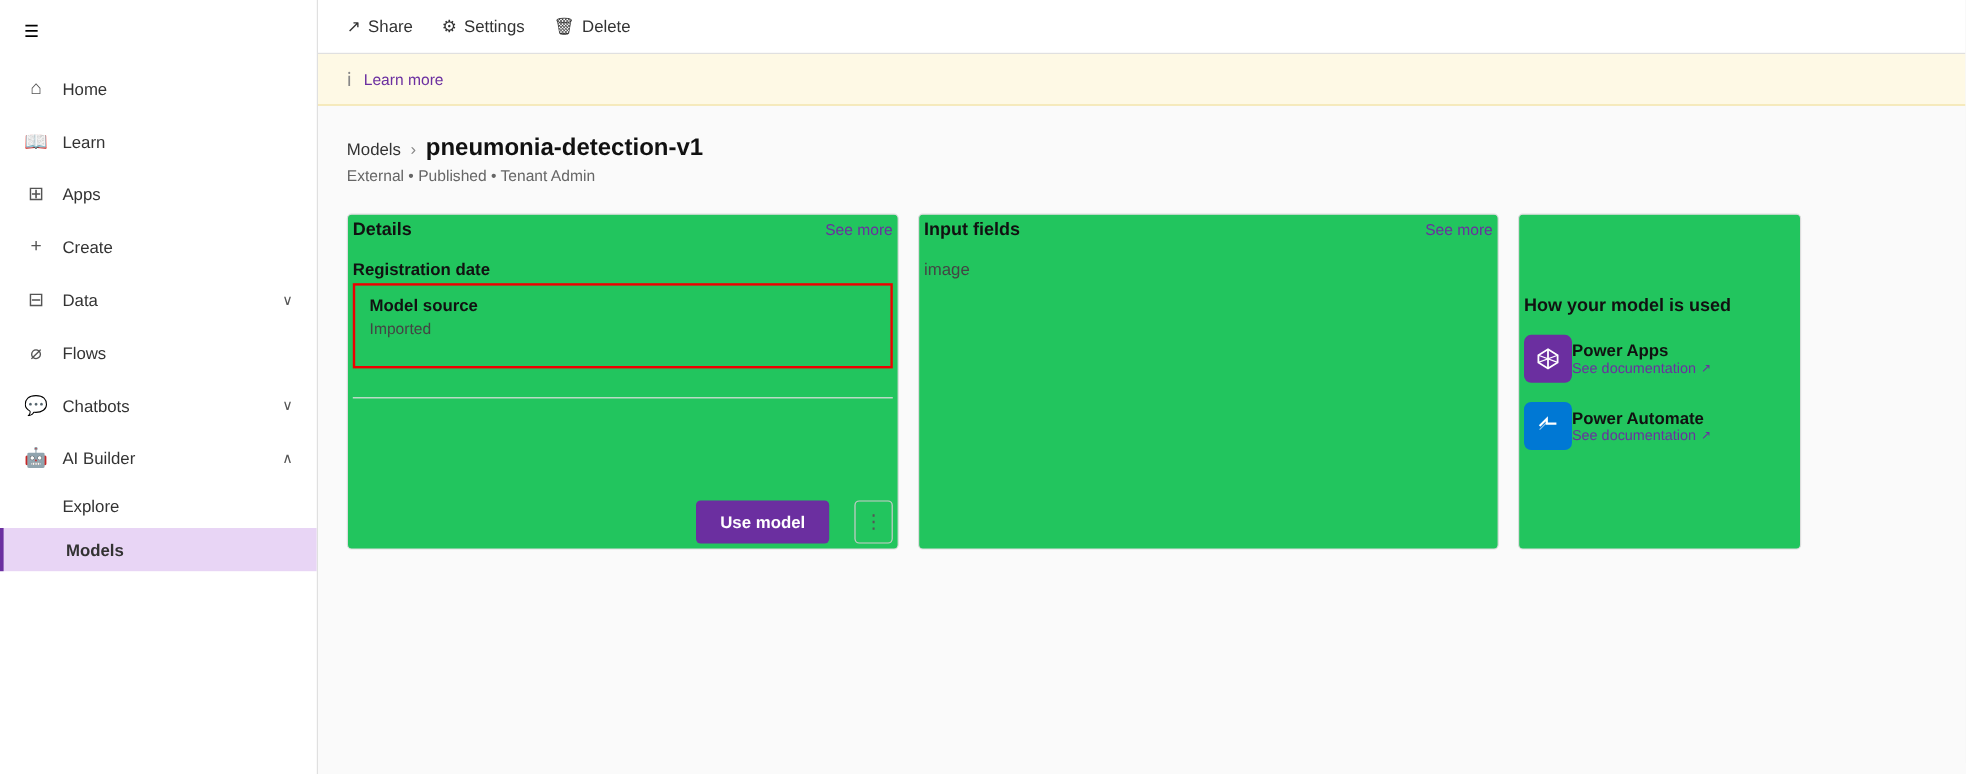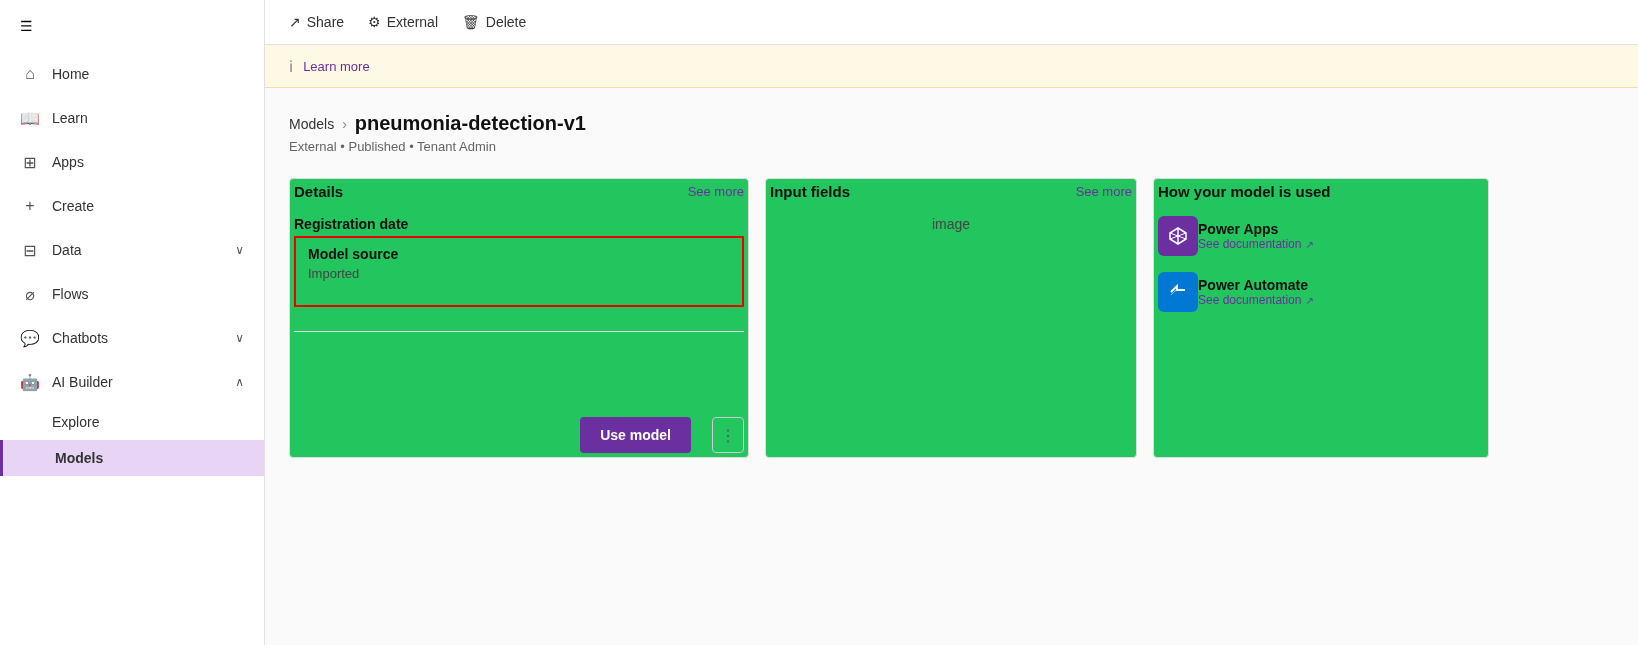--- a/index.html
+++ b/index.html
@@ -123,22 +123,22 @@
     .card {
       background: #22c55e;
       border: 1px solid #ddd;
       border-radius: 4px;
       padding: 4px;
       display: flex;
       flex-direction: column;
       min-height: 280px;
     }
     .card-details { width: 460px; }
-    .card-input-fields { width: 372px; text-align: center; }
-    .card-how-used { width: 336px; }
+    .card-input-fields { width: 484px; }
+    .card-how-used { width: 236px; justify-content: center; }
 
     .card-header {
       display: flex;
       align-items: center;
       justify-content: space-between;
       margin-bottom: 16px;
     }
     .card-title { font-size: 15px; font-weight: 600; color: #111; }
     .card-see-more { font-size: 13px; color: #6b2fa0; cursor: pointer; }
 
@@ -280,21 +280,21 @@
 
 <div class="main-content">
 
   <div class="toolbar">
     <button class="toolbar-btn">
       <span>↗</span>
       <span>Share</span>
     </button>
     <button class="toolbar-btn">
       <span>⚙</span>
-      <span>External</span>
+      <span>Settings</span>
     </button>
     <button class="toolbar-btn">
       <span>🗑</span>
       <span>Delete</span>
     </button>
   </div>
 
   <div class="banner">
     <span class="banner-icon">ℹ</span>
     <a href="#">Learn more</a>

